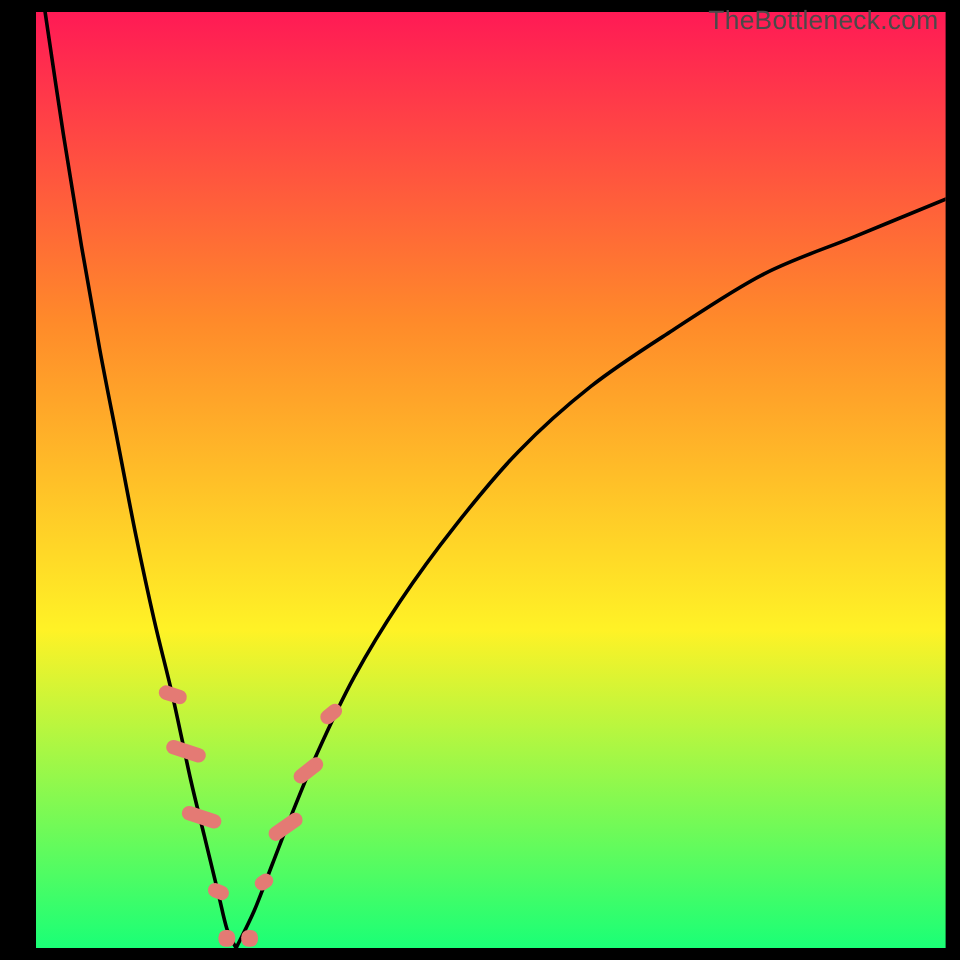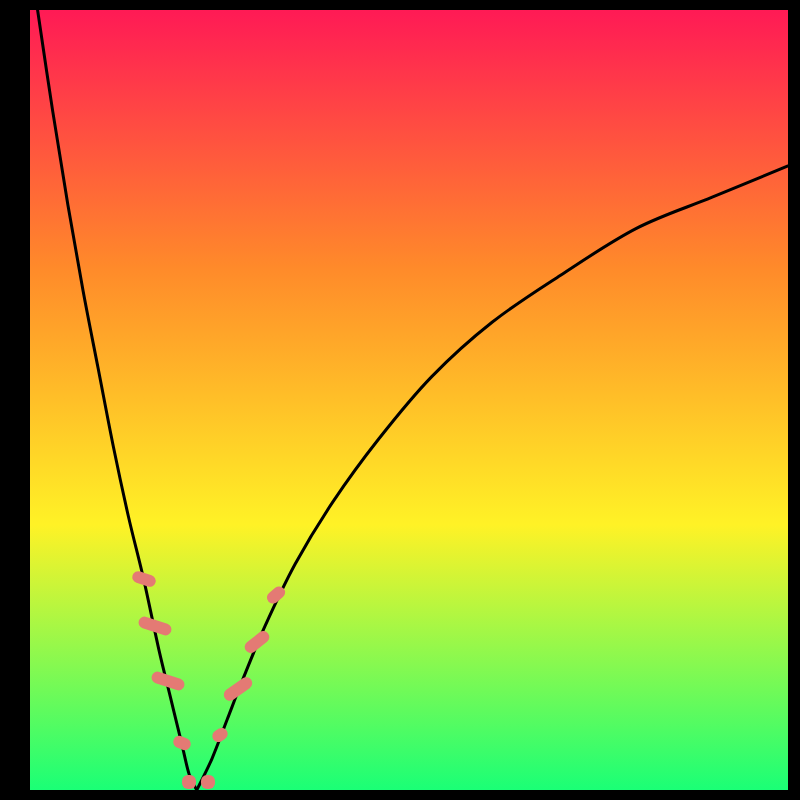--- a/index.html
+++ b/index.html
@@ -65,13 +65,14 @@
       <div class="marker" style="left: 125.07px; top: 616.2px; width: 12px; height: 34px; background: rgb(228, 122, 116); transform: translate(-50%, -50%) rotate(-72deg);"></div>
       <div class="marker" style="left: 137.956px; top: 670.8px; width: 12px; height: 34px; background: rgb(228, 122, 116); transform: translate(-50%, -50%) rotate(-72deg);"></div>
       <div class="marker" style="left: 151.6px; top: 733.2px; width: 12px; height: 18px; background: rgb(228, 122, 116); transform: translate(-50%, -50%) rotate(-68deg);"></div>
       <div class="marker" style="left: 159.18px; top: 772.2px; width: 14px; height: 14px; background: rgb(228, 122, 116); transform: translate(-50%, -50%) rotate(0deg);"></div>
       <div class="marker" style="left: 178.13px; top: 772.2px; width: 14px; height: 14px; background: rgb(228, 122, 116); transform: translate(-50%, -50%) rotate(0deg);"></div>
       <div class="marker" style="left: 189.5px; top: 725.4px; width: 12px; height: 16px; background: rgb(228, 122, 116); transform: translate(-50%, -50%) rotate(58deg);"></div>
       <div class="marker" style="left: 208.45px; top: 678.6px; width: 12px; height: 32px; background: rgb(228, 122, 116); transform: translate(-50%, -50%) rotate(55deg);"></div>
       <div class="marker" style="left: 227.4px; top: 631.8px; width: 12px; height: 28px; background: rgb(228, 122, 116); transform: translate(-50%, -50%) rotate(52deg);"></div>
       <div class="marker" style="left: 246.35px; top: 585px; width: 12px; height: 20px; background: rgb(228, 122, 116); transform: translate(-50%, -50%) rotate(50deg);"></div>
     </div>
+  <div class="watermark">TheBottleneck.com</div>
 </div>
 
 </body></html>

